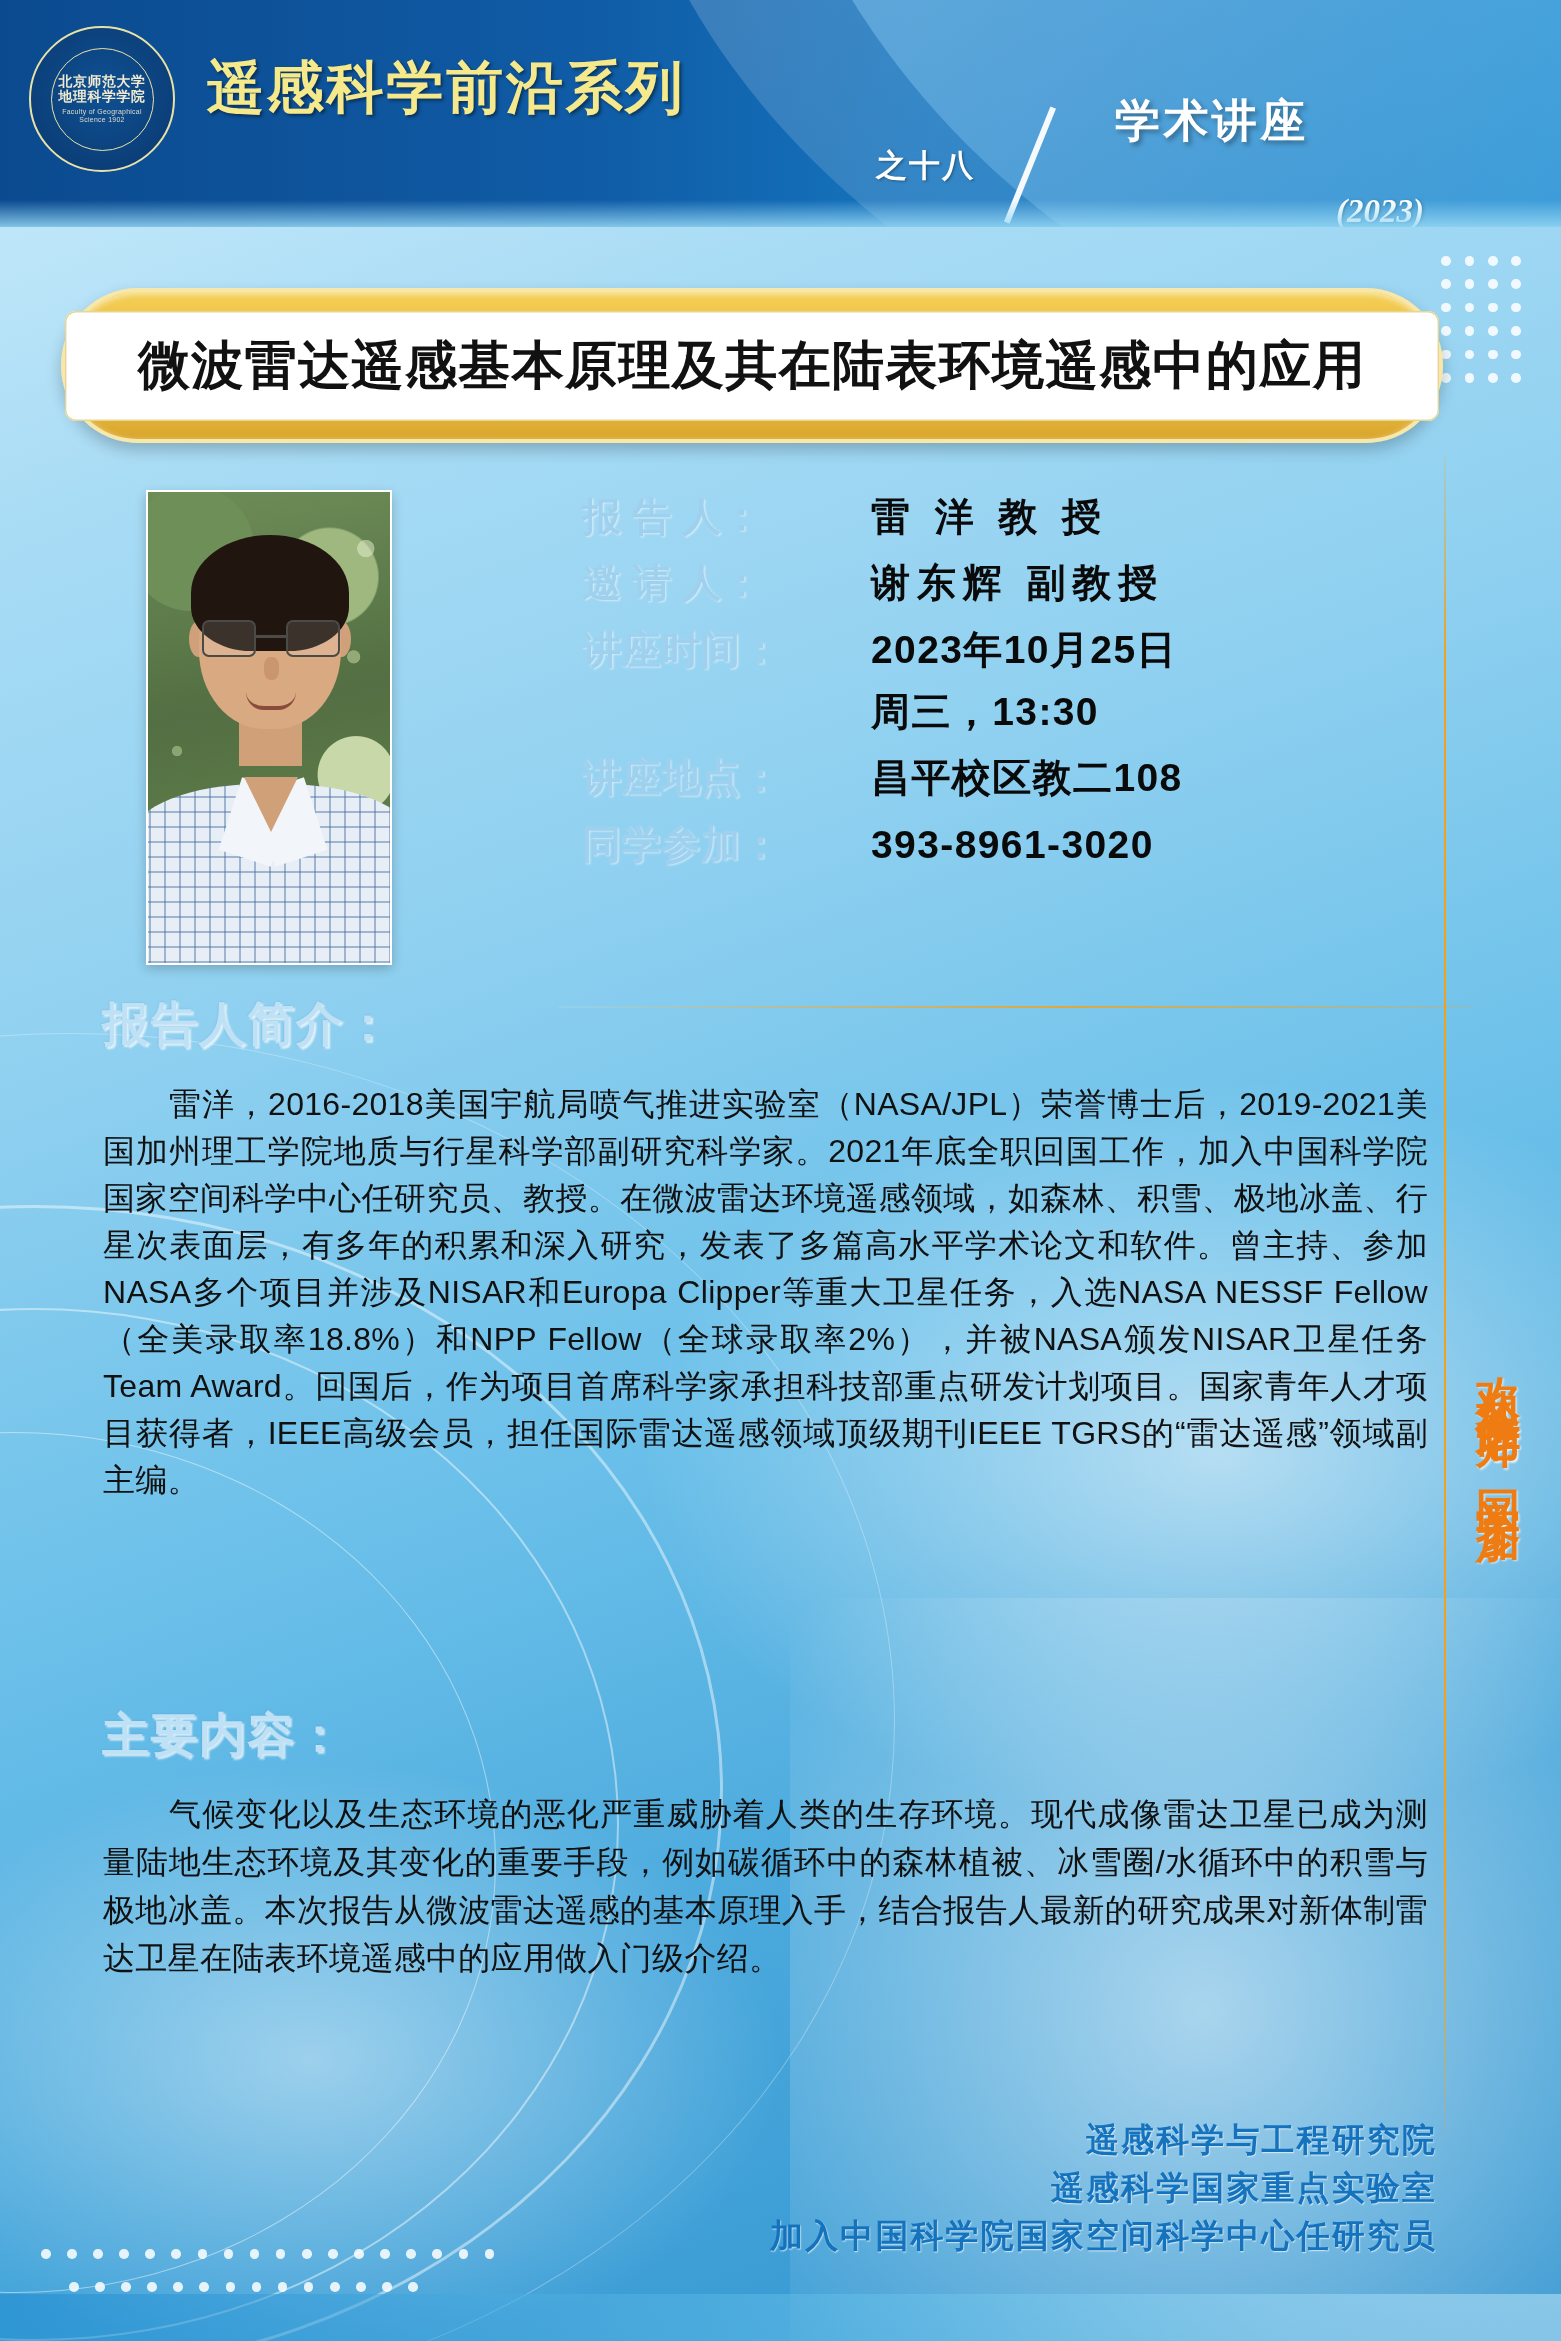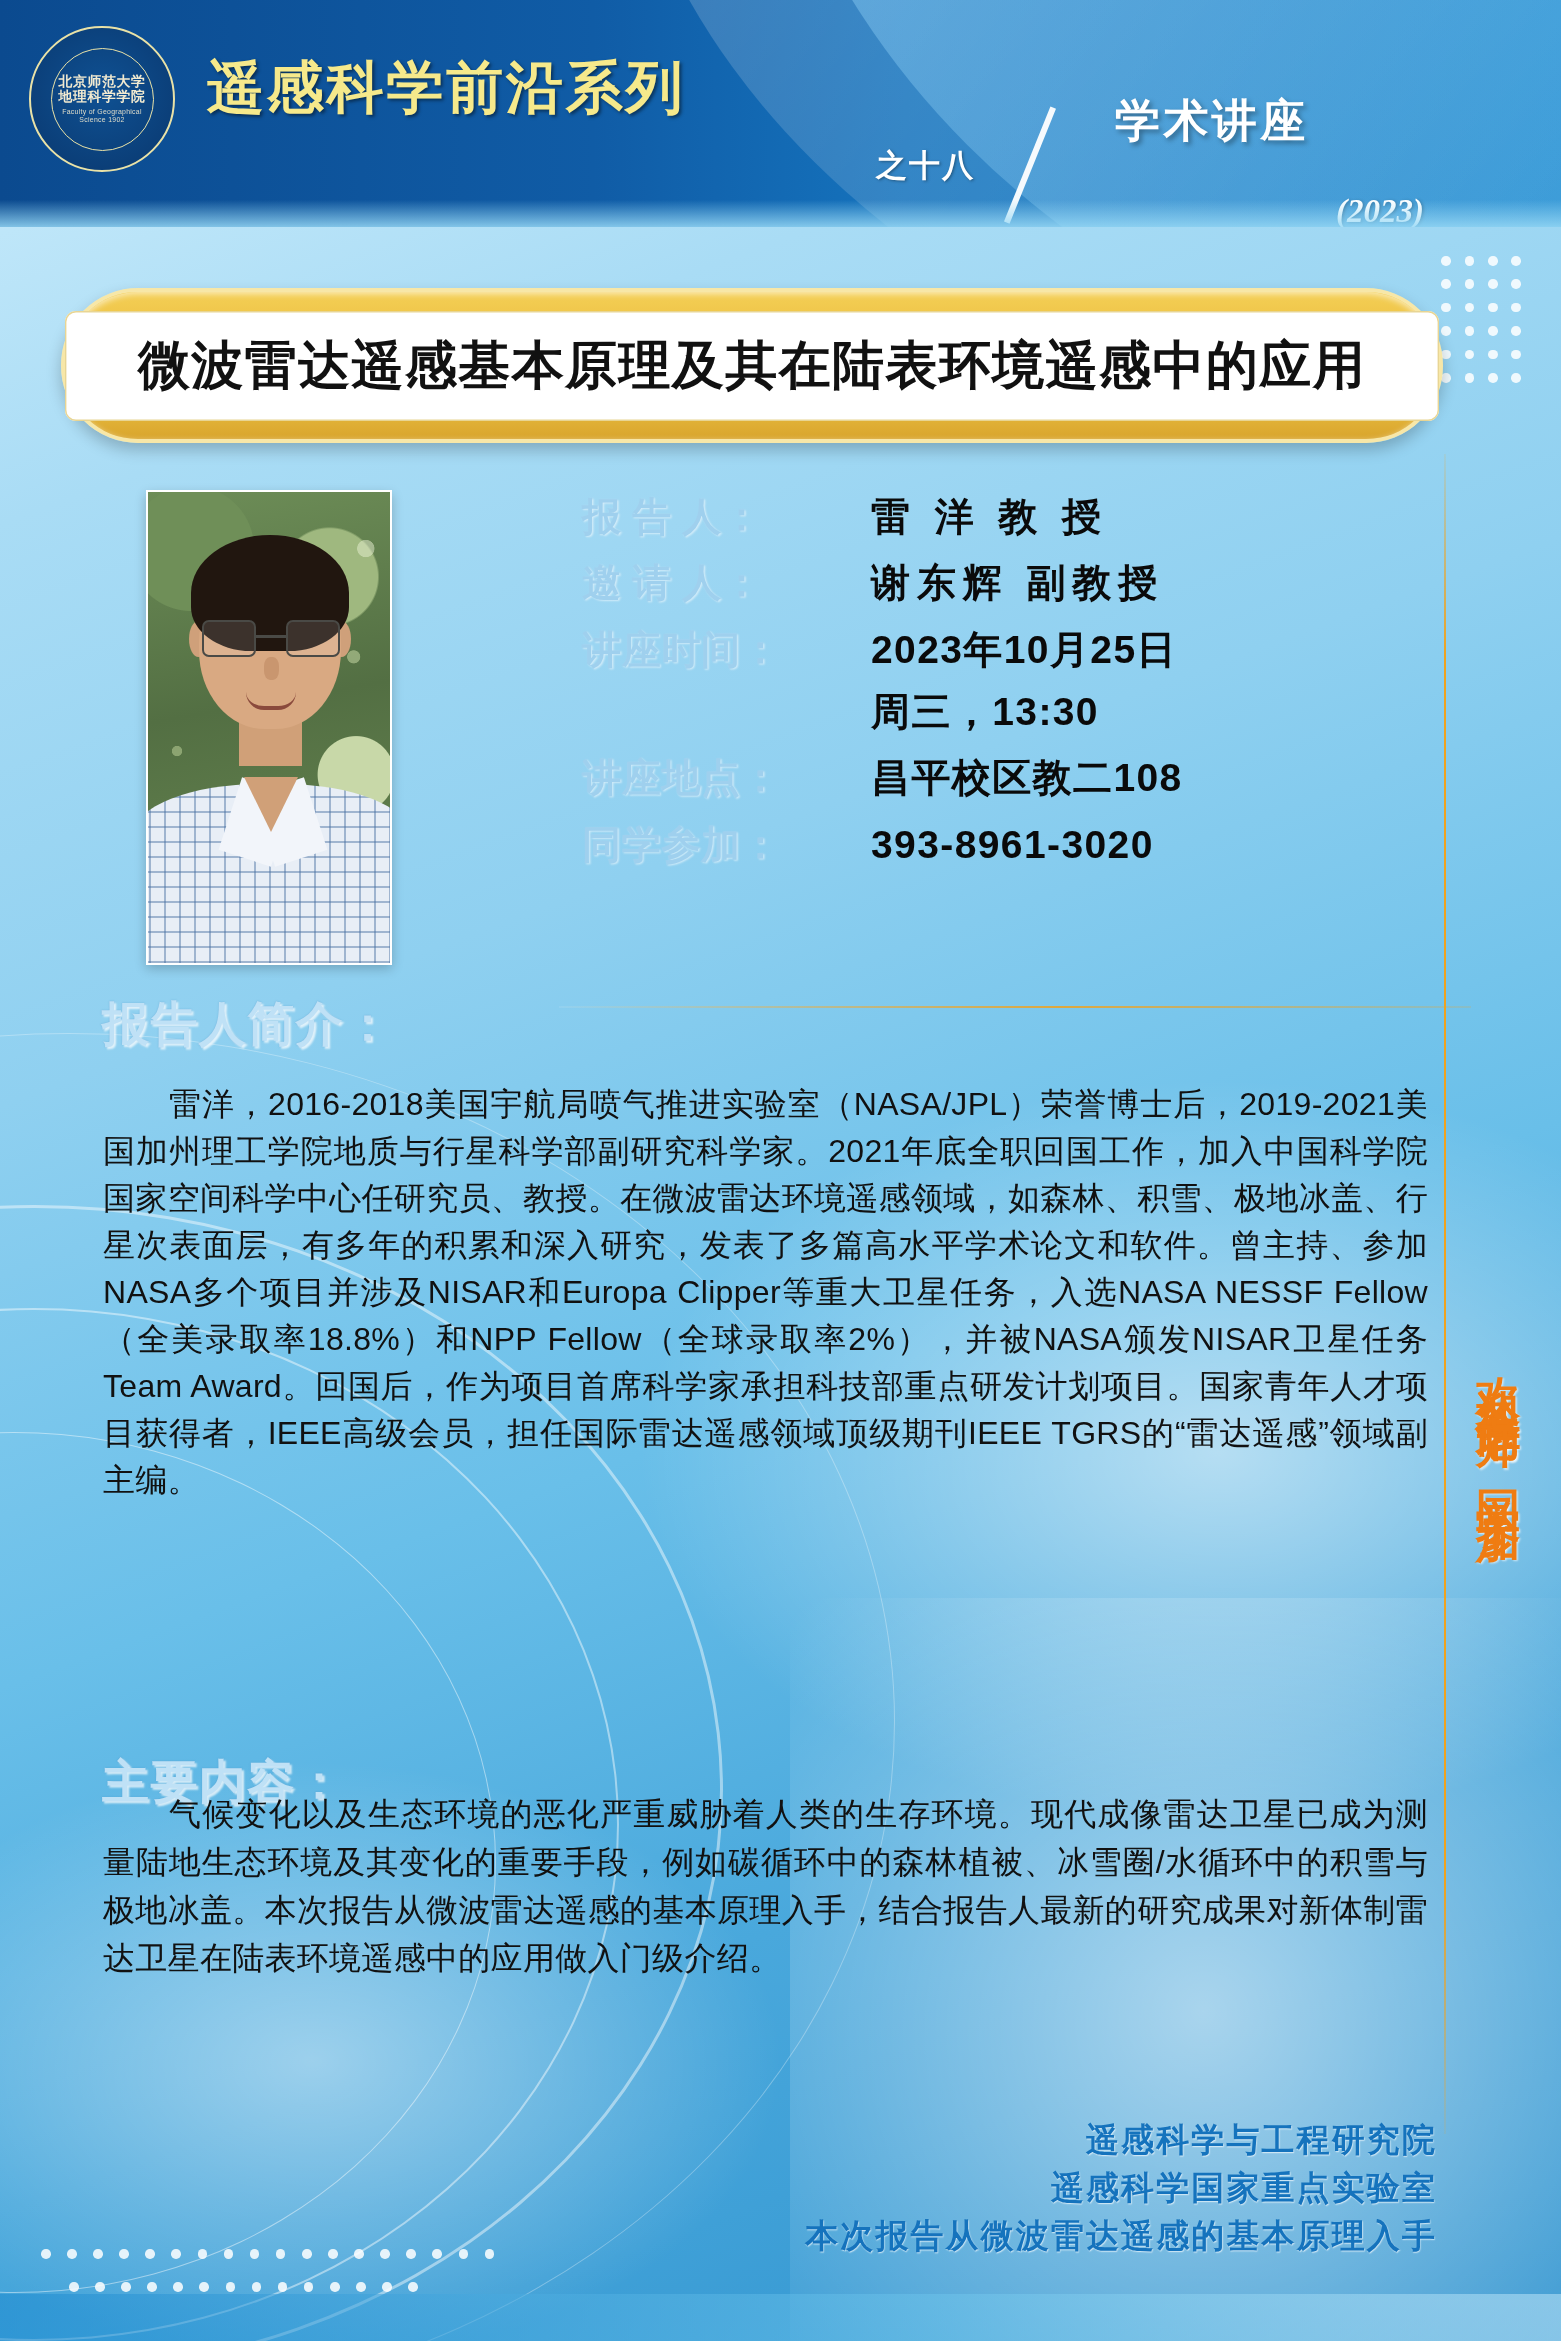--- a/index.html
+++ b/index.html
@@ -236,21 +236,21 @@
   }
   #bio-head { position: absolute; left: 102px; top: 993px; }
   #bio-body {
     position: absolute; left: 103px; top: 1081px; width: 1325px;
     font-size: 32px; line-height: 1.47; color: #111111;
     font-family: "Liberation Sans", sans-serif;
     text-align: justify;
     text-indent: 66px;
     letter-spacing: 0.3px;
   }
-  #content-head { position: absolute; left: 102px; top: 1704px; margin-top: 47px; }
+  #content-head { position: absolute; left: 102px; top: 1704px; }
   #content-body {
     position: absolute; left: 103px; top: 1790px; width: 1325px;
     font-size: 32px; line-height: 1.5; color: #111111;
     font-family: "Liberation Sans", sans-serif;
     text-align: justify;
     text-indent: 66px;
     letter-spacing: 0.3px;
   }
 
   
@@ -411,21 +411,21 @@
   <div id="bio-body">雷洋，2016-2018美国宇航局喷气推进实验室（NASA/JPL）荣誉博士后，2019-2021美国加州理工学院地质与行星科学部副研究科学家。2021年底全职回国工作，加入中国科学院国家空间科学中心任研究员、教授。在微波雷达环境遥感领域，如森林、积雪、极地冰盖、行星次表面层，有多年的积累和深入研究，发表了多篇高水平学术论文和软件。曾主持、参加NASA多个项目并涉及NISAR和Europa Clipper等重大卫星任务，入选NASA NESSF Fellow （全美录取率18.8%）和NPP Fellow（全球录取率2%），并被NASA颁发NISAR卫星任务Team Award。回国后，作为项目首席科学家承担科技部重点研发计划项目。国家青年人才项目获得者，IEEE高级会员，担任国际雷达遥感领域顶级期刊IEEE TGRS的“雷达遥感”领域副主编。</div>
 
   <div class="section-head" id="content-head">主要内容：</div>
   <div id="content-body">气候变化以及生态环境的恶化严重威胁着人类的生存环境。现代成像雷达卫星已成为测量陆地生态环境及其变化的重要手段，例如碳循环中的森林植被、冰雪圈/水循环中的积雪与极地冰盖。本次报告从微波雷达遥感的基本原理入手，结合报告人最新的研究成果对新体制雷达卫星在陆表环境遥感中的应用做入门级介绍。</div>
 
   <div class="welcome">欢迎各位老师、同学参加！</div>
 
   <div class="footer">
     <div>遥感科学与工程研究院</div>
     <div>遥感科学国家重点实验室</div>
-    <div>本次报告从微波雷达遥感的基本原理入手</div>
+    <div>加入中国科学院国家空间科学中心任研究员</div>
   </div>
 
   <div class="dots" id="dots-bl">
     <i></i>
       <i></i>
       <i></i>
       <i></i>
       <i></i>
       <i></i>
       <i></i>

